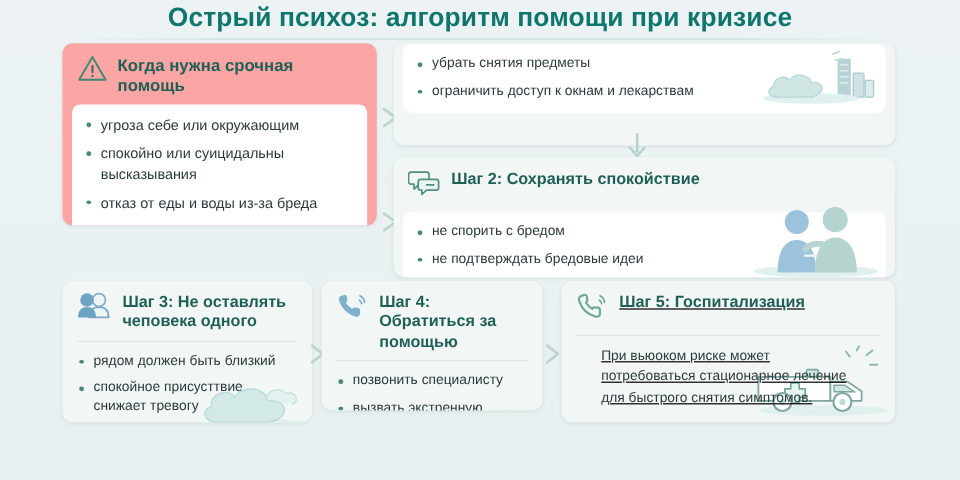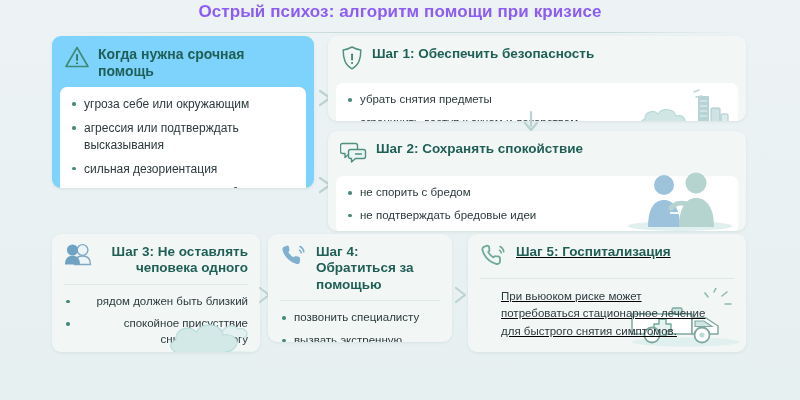--- a/index.html
+++ b/index.html
@@ -18,23 +18,23 @@
     background: linear-gradient(180deg, #edf3f4 0%, #e9f1f2 55%, #e7f0f1 100%);
     z-index: 0;
   }
   .stage { position: absolute; inset: 0; z-index: 1; }
 
   
   .title {
     position: absolute;
     top: 2px; left: 0; right: 0;
     text-align: center;
-    font-size: 17px;
+    font-size: 22px;
     font-weight: bold;
-    color: #8b5cf6;
+    color: #0f766e;
     letter-spacing: .1px;
   }
   .title-rule {
     position: absolute;
     top: 32px; left: 55px; right: 55px;
     height: 1px;
     background: linear-gradient(90deg, rgba(180,205,205,0) 0%, #c8dcdb 20%, #c8dcdb 80%, rgba(180,205,205,0) 100%);
   }
 
   
@@ -87,29 +87,29 @@
     font-size: 11.5px;
     color: #2c3a3d;
     line-height: 1.5;
     position: relative;
     z-index: 2;
   }
 
   
   #panel-alert {
     left: 52px; top: 36px; width: 262px; height: 152px;
-    background: #7dd3fc;
+    background: #fca5a5;
   }
   #panel-alert .card-title { font-size: 14px; }
   #panel-alert ul.bullets li { font-size: 12px; margin-bottom: 8px; }
 
   
   #panel-step1 { left: 328px; top: 36px; width: 418px; height: 85px; }
   #panel-step2 { left: 328px; top: 131px; width: 418px; height: 100px; }
-  #panel-step3 { left: 52px;  top: 234px; width: 208px; height: 118px; text-align: right; }
+  #panel-step3 { left: 52px;  top: 234px; width: 208px; height: 118px; }
   #panel-step4 { left: 268px; top: 234px; width: 184px; height: 108px; }
   #panel-step5 { left: 468px; top: 234px; width: 278px; height: 118px; text-decoration: underline; }
 
   #panel-step1 .card-body, #panel-step2 .card-body { margin-top: 1px; }
 
   
   .head-rule {
     height: 1px;
     background: #dde8e7;
     margin: 0 12px 0 12px;
@@ -141,50 +141,39 @@
           <path d="M13 2.5 L24 21.5 L2 21.5 Z" fill="none" stroke="#3f8a74" stroke-width="1.6" stroke-linejoin="round"></path>
           <rect x="12.2" y="9" width="1.7" height="7" rx=".8" fill="#2f6f5e"></rect>
           <circle cx="13.05" cy="18.3" r="1" fill="#2f6f5e"></circle>
         </svg>
       </span>
       <div class="card-title">Когда нужна срочная помощь</div>
     </div>
     <div class="card-body">
       <ul class="bullets">
         <li>угроза себе или окружающим</li>
-        <li>агрессия или подтверждать высказывания</li>
-        <li>сильная дезориентация</li>
+        <li>спокойно или суицидальны высказывания</li>
         <li>отказ от еды и воды из-за бреда</li>
 
       </ul>
     </div>
   </div>
 
   <div class="arrow" style="left:316px; top:88px;">
     <svg width="22" height="20" viewBox="0 0 22 20">
       <path d="M4 3 L14 10 L4 17" fill="none" stroke="#bed2d2" stroke-width="2.2" stroke-linecap="round" stroke-linejoin="round"></path>
     </svg>
   </div>
   <div class="arrow" style="left:316px; top:175px;">
     <svg width="22" height="20" viewBox="0 0 22 20">
       <path d="M4 3 L14 10 L4 17" fill="none" stroke="#bed2d2" stroke-width="2.2" stroke-linecap="round" stroke-linejoin="round"></path>
     </svg>
   </div>
 
   <div class="card" id="panel-step1">
-    <div class="card-head">
-      <span class="icon">
-        <svg width="24" height="26" viewBox="0 0 24 26">
-          <path d="M12 2 C8 4.2 5 4.8 3.2 4.9 C3.2 13 4.5 19.5 12 23.8 C19.5 19.5 20.8 13 20.8 4.9 C19 4.8 16 4.2 12 2 Z" fill="none" stroke="#4f9080" stroke-width="1.5" stroke-linejoin="round"></path>
-          <rect x="11.2" y="8.5" width="1.7" height="7" rx=".8" fill="#3a7a68"></rect>
-          <circle cx="12.05" cy="18" r="1" fill="#3a7a68"></circle>
-        </svg>
-      </span>
-      <div class="card-title">Шаг 1: Обеспечить безопасность</div>
-    </div>
     <div class="card-body">
       <ul class="bullets">
         <li>убрать снятия предметы</li>
         <li>ограничить доступ к окнам и лекарствам</li>
       </ul>
 
       <span class="art" style="right:6px; bottom:2px;">
         <svg width="96" height="46" viewBox="0 0 96 46">
           <rect x="62" y="8" width="11" height="32" rx="1" fill="#b7d3d6"></rect>
           <rect x="75" y="20" width="9" height="20" rx="1" fill="#cfe3e4" stroke="#a9c8cc" stroke-width="1"></rect>

